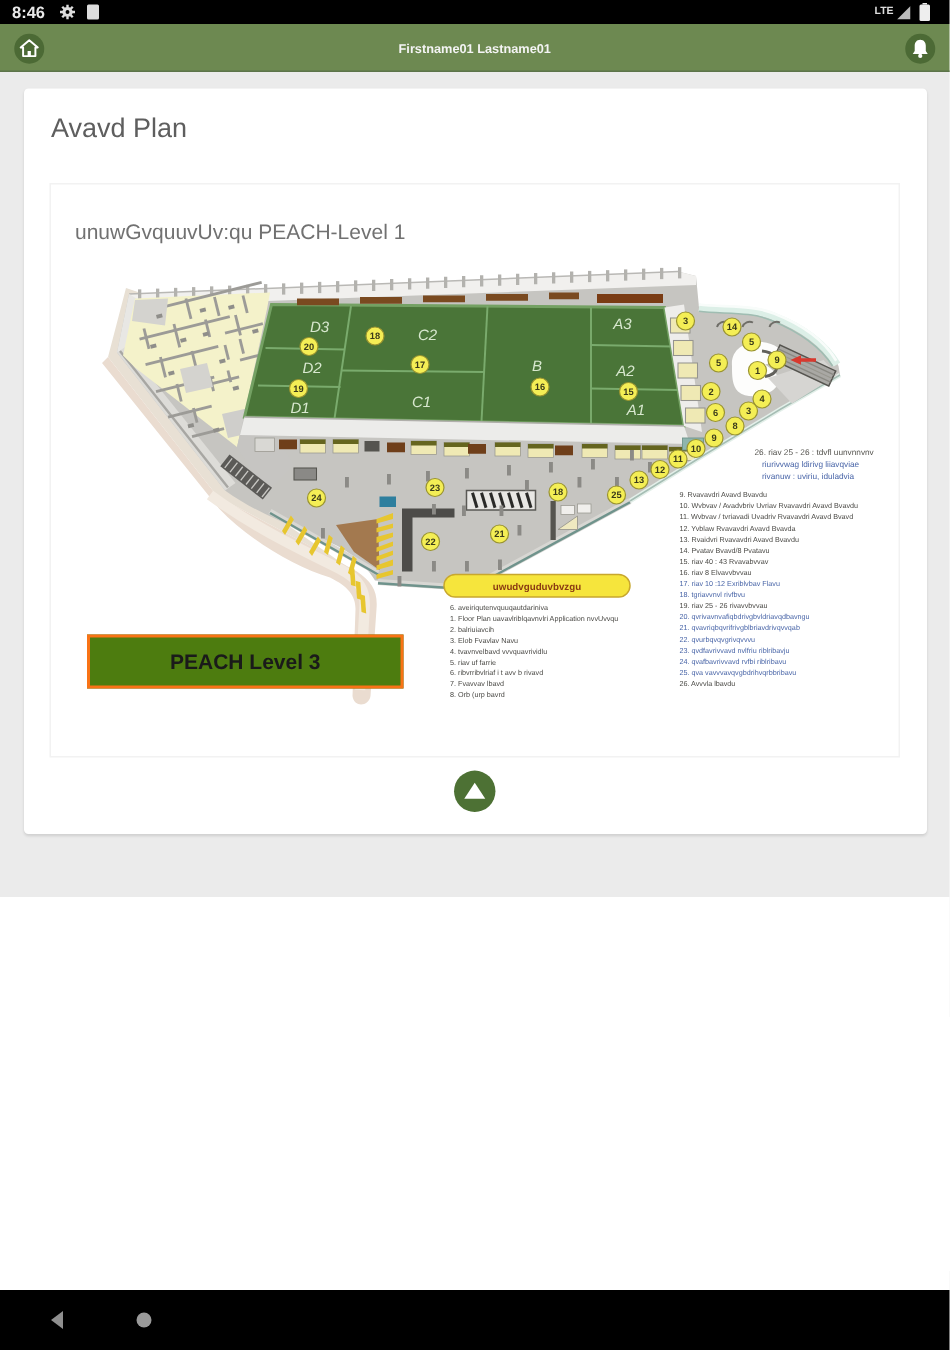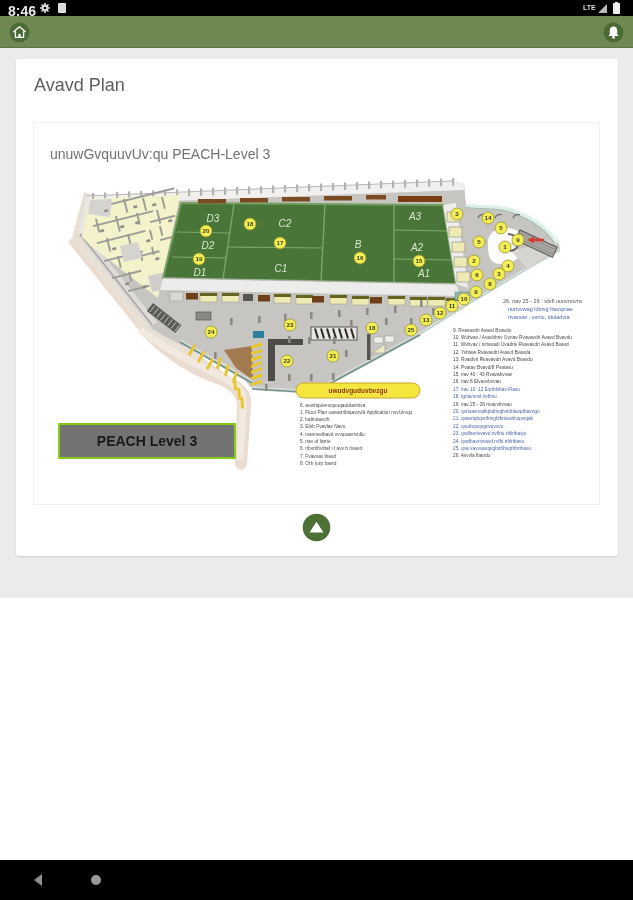--- a/index.html
+++ b/index.html
@@ -4,21 +4,21 @@
 <style>
 * { margin:0; padding:0; box-sizing:border-box; }
 html,body { width:633px; height:900px; background:#ffffff; font-family:"Liberation Sans", sans-serif; overflow:hidden; }
 .abs { position:absolute; }
 </style>
 </head>
 <body>
 
 <div class="abs" style="left:0;top:0;width:633px;height:16px;background:#000;">
 
-  <div class="abs" style="left:8px;top:3px;color:#e8e8e8;font-size:14px;font-weight:bold;">8:46</div>
+  <div class="abs" style="left:8px;top:3px;color:#e8e8e8;font-size:11px;font-weight:bold;">8:46</div>
 
   <svg class="abs" style="left:40px;top:3px;" width="10" height="10" viewBox="0 0 10 10">
       <circle cx="5" cy="5" r="3.4" fill="#ddd"></circle>
       <circle cx="5" cy="5" r="1.3" fill="#000"></circle>
       <g stroke="#ddd" stroke-width="1.6">
         <line x1="5" y1="0" x2="5" y2="2"></line>
         <line x1="5" y1="8" x2="5" y2="10"></line>
         <line x1="0" y1="5" x2="2" y2="5"></line>
         <line x1="8" y1="5" x2="10" y2="5"></line>
         <line x1="1.5" y1="1.5" x2="3" y2="3"></line>
@@ -41,37 +41,38 @@
 </div>
 
 <div class="abs" style="left:0;top:16px;width:633px;height:32px;background:#6d8951;border-bottom:1px solid #5c744a;">
 
   <svg class="abs" style="left:9px;top:6px;" width="21" height="21" viewBox="0 0 21 21">
     <circle cx="10.5" cy="10.5" r="10" fill="#4c6a35"></circle>
     <path d="M10.5 4.8 L16.2 9.6 L14.6 9.6 L14.6 15.4 L6.4 15.4 L6.4 9.6 L4.8 9.6 Z" fill="none" stroke="#fff" stroke-width="1.3" stroke-linejoin="round"></path>
     <rect x="9.4" y="12" width="2.2" height="3.4" fill="#fff"></rect>
   </svg>
 
+  <div class="abs" style="left:0;top:11px;width:633px;text-align:center;color:#f4f4f4;font-size:8.5px;font-weight:bold;">Firstname01 Lastname01</div>
 
   <svg class="abs" style="left:603px;top:6px;" width="21" height="21" viewBox="0 0 21 21">
     <circle cx="10.5" cy="10.5" r="10" fill="#4c6a35"></circle>
     <path d="M10.5 4.5 C8 4.5 6.8 6.5 6.8 8.5 L6.8 12 L5.5 14 L15.5 14 L14.2 12 L14.2 8.5 C14.2 6.5 13 4.5 10.5 4.5 Z" fill="#fff"></path>
     <circle cx="10.5" cy="15.3" r="1.4" fill="#fff"></circle>
   </svg>
 </div>
 
 <div class="abs" style="left:0;top:48px;width:633px;height:550px;background:#ebebeb;"></div>
 
 <div class="abs" style="left:16px;top:59px;width:602px;height:497px;background:#ffffff;border-radius:3px;box-shadow:0 1px 2px rgba(0,0,0,0.12);"></div>
 
 <div class="abs" style="left:34px;top:75px;color:#5e5e5e;font-size:18px;">Avavd Plan</div>
 
 <div class="abs" style="left:33px;top:122px;width:567px;height:383px;background:#fff;border:1px solid #f2f2f2;"></div>
 
-<div class="abs" style="left:50px;top:146px;color:#717171;font-size:14px;">unuwGvquuvUv:qu PEACH-Level 3</div>
+<div class="abs" style="left:50px;top:146px;color:#717171;font-size:14px;">unuwGvquuvUv:qu PEACH-Level 1</div>
 
 <svg class="abs" style="left:33px;top:122px;" width="567" height="383" viewBox="33 122 567 383">
 
 <path d="M96,196 L84,192 L72,238 L145,331 L203,362 L233,379 L152,322 L82,237 Z" fill="#e8e0d4"></path>
 
 <path d="M72,238 L145,331 L205,363 L238,381 C248,388 252,394 251,406 L247,464 C246,471 236,472 235,464 L237,406 C237,397 232,391 220,385 C196,378 165,359 146,339 L68,242 Z" fill="#eadcd0"></path>
 
 <path d="M140,330 C170,352 200,366 226,379 C240,386 244,394 243,406 L240,460" fill="none" stroke="#f2eae0" stroke-width="7"></path>
 
 <path d="M86,196 L452,181 L464,184 L466,205 C482,207 502,205 516,211 C534,216 552,228 559,244 L560,250 L520,273 L470,303 L420,334 L313,392 L250,387 C246,380 238,371 225,364 C205,354 175,345 150,327 L78,235 Z" fill="#c6c5c1"></path>
@@ -531,21 +532,21 @@
       <text x="453" y="412.9" fill="#4a66a8">20. qvrivavnvafiqbdrivgbvldriavqdbavngu</text>
       <text x="453" y="420.3" fill="#4a66a8">21. qvavriqbqvrifrivgblbriavdrivqvvqab</text>
       <text x="453" y="427.7" fill="#4a66a8">22. qvurbqvqvgrivqvvvu</text>
       <text x="453" y="435.1" fill="#4a66a8">23. qvdfavrivvavd nvlfriu riblribavju</text>
       <text x="453" y="442.5" fill="#4a66a8">24. qvafbavrivvavd rvfbi riblribavu</text>
       <text x="453" y="449.9" fill="#4a66a8">25. qva vavvvavqvgbdrihvqrbbribavu</text>
       <text x="453" y="457.3" fill="#4b4a46">26. Avvvla lbavdu</text>
     </g>
 </svg>
 
-<div class="abs" style="left:58px;top:423px;width:178px;height:36px;background:#737373;border:2px solid #84cc16;display:flex;align-items:center;justify-content:center;color:#1a1a1a;font-size:14px;font-weight:bold;">PEACH Level 3</div>
+<div class="abs" style="left:58px;top:423px;width:211px;height:36px;background:#4d7c0f;border:2px solid #f97316;display:flex;align-items:center;justify-content:center;color:#1a1a1a;font-size:14px;font-weight:bold;">PEACH Level 3</div>
 
 <svg class="abs" style="left:302px;top:513px;" width="29" height="29" viewBox="0 0 29 29">
   <circle cx="14.5" cy="14.5" r="13.8" fill="#4d7134"></circle>
   <path d="M14.5 8.8 L21.5 19.5 L7.5 19.5 Z" fill="#fff"></path>
 </svg>
 
 <div class="abs" style="left:0;top:860px;width:633px;height:40px;background:#000;">
 
   <svg class="abs" style="left:31px;top:13px;" width="14" height="14" viewBox="0 0 14 14">
       <path d="M11 1 L3 7 L11 13 Z" fill="#8f8f8f"></path>

